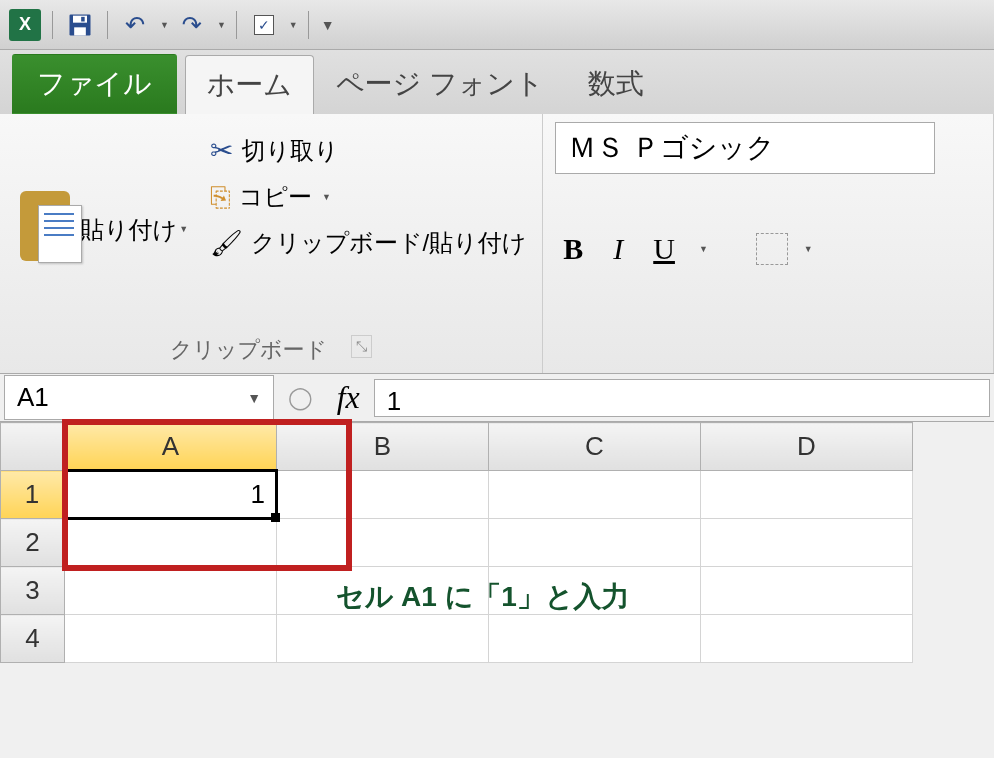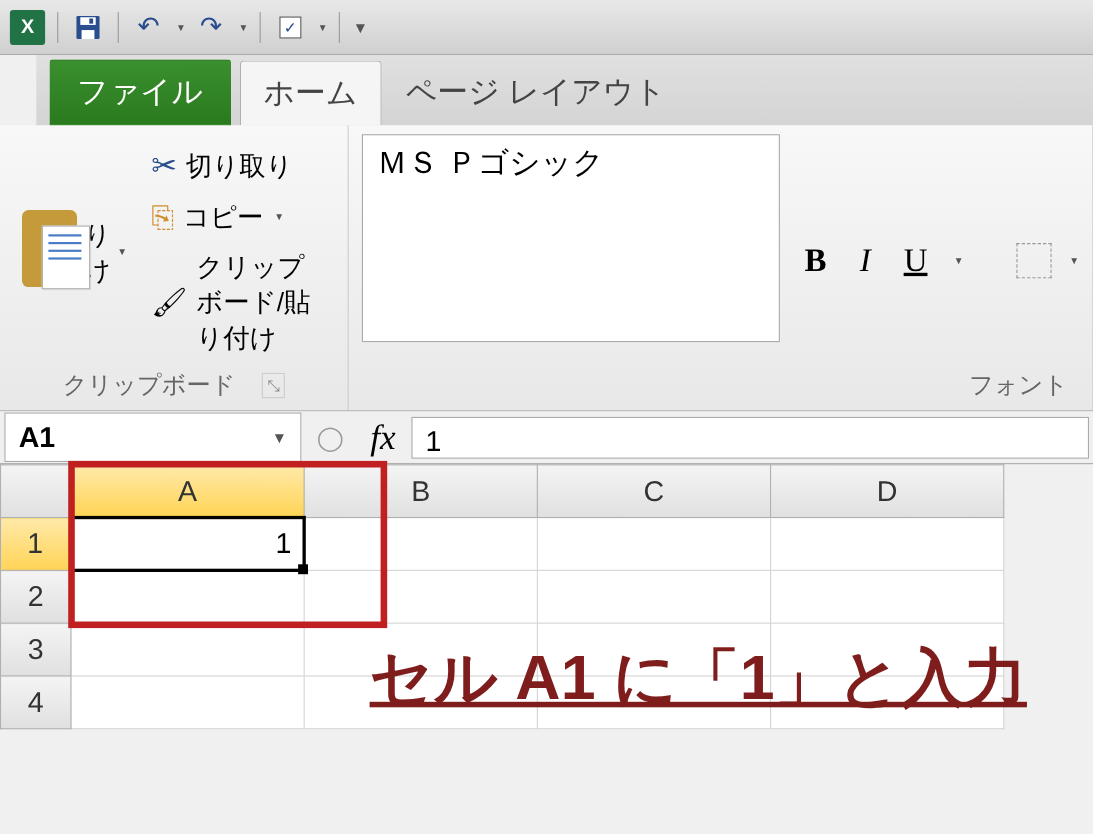--- a/index.html
+++ b/index.html
@@ -9,30 +9,30 @@
     .qat { background: linear-gradient(#e8e8e8, #d0d0d0); height: 50px; display: flex; align-items: center; padding: 0 8px; gap: 6px; border-bottom: 1px solid #aaa; }
     .qat-icon { width: 34px; height: 34px; display: flex; align-items: center; justify-content: center; cursor: pointer; }
     .excel-icon { width: 32px; height: 32px; background: #217346; border-radius: 3px; position: relative; display: flex; align-items: center; justify-content: center; color: #fff; font-weight: bold; font-size: 18px; }
     .excel-icon::before { content: "X"; }
     .qat-sep { width: 1px; height: 28px; background: #999; margin: 0 4px; }
     .undo-icon, .redo-icon { font-size: 24px; color: #2a4d8e; }
     .dropdown-arrow { font-size: 9px; color: #555; margin-left: 2px; cursor: pointer; }
     .checkbox-icon { width: 20px; height: 20px; border: 1px solid #555; background: #fff; display: flex; align-items: center; justify-content: center; color: #2a4d8e; font-size: 14px; }
     
     
-    .ribbon-tabs { background: linear-gradient(#e0e0e0, #d4d4d4); display: flex; align-items: flex-end; height: 64px; padding-left: 12px; margin-left: 33px; }
+    .ribbon-tabs { background: linear-gradient(#e0e0e0, #d4d4d4); display: flex; align-items: flex-end; height: 64px; padding-left: 12px; }
     .tab { padding: 10px 21px; font-size: 28px; color: #444; cursor: pointer; border: 1px solid transparent; }
     .tab-file { background: linear-gradient(#3a8f2e, #2a7a1e); color: #fff; font-size: 28px; padding: 10px 24px; border-radius: 3px 3px 0 0; margin-right: 8px; }
     .tab-active { background: #f5f5f5; border: 1px solid #aaa; border-bottom: none; border-radius: 4px 4px 0 0; }
     
     
     .ribbon-content { background: linear-gradient(#f8f8f8, #e8e8e8); display: flex; border-bottom: 1px solid #aaa; height: 260px; }
     .ribbon-group { border-right: 1px solid #ccc; padding: 8px 12px 4px; display: flex; flex-direction: column; }
     .group-body { display: flex; flex: 1; gap: 10px; }
-    .group-label { text-align: center; font-size: 22px; color: #666; padding: 4px 0; display: flex; justify-content: center; align-items: center; gap: 24px; }
+    .group-label { text-align: center; font-size: 22px; color: #666; padding: 4px 0; display: flex; justify-content: center; align-items: flex-start; gap: 24px; }
     .group-expand { font-size: 14px; color: #888; cursor: pointer; padding: 2px 4px; border: 1px solid #ccc; }
     
     .paste-btn { display: flex; flex-direction: row; align-items: center; padding: 8px; cursor: pointer; }
     .clipboard-icon { width: 60px; height: 80px; position: relative; }
     .clipboard-back { position: absolute; width: 50px; height: 70px; background: #c49a3a; border-radius: 6px; top: 4px; left: 0; }
     .clipboard-front { position: absolute; width: 44px; height: 58px; background: #fff; border: 1px solid #aaa; top: 18px; left: 18px; box-shadow: 1px 1px 2px rgba(0,0,0,0.2); }
     .clipboard-lines { position: absolute; top: 26px; left: 24px; }
     .clipboard-lines div { width: 30px; height: 2px; background: #4a7cc4; margin-bottom: 5px; }
     .paste-label { font-size: 24px; margin-top: 6px; }
     
@@ -46,40 +46,40 @@
     .font-name-box { background: #fff; border: 1px solid #aaa; padding: 6px 12px; font-size: 28px; width: 380px; margin-bottom: 20px; }
     .font-row { display: flex; align-items: center; gap: 14px; margin-top: 20px; }
     .font-btn { padding: 4px 8px; cursor: pointer; font-size: 30px; font-family: "Times New Roman", serif; }
     .bold-btn { font-weight: bold; }
     .italic-btn { font-style: italic; }
     .underline-btn { text-decoration: underline; }
     .border-btn { border: 1px dashed #999; width: 32px; height: 32px; display: inline-block; }
     
     
     .formula-bar { display: flex; background: #f0f0f0; border-bottom: 1px solid #aaa; height: 48px; align-items: center; }
-    .name-box { width: 270px; background: #fff; border: 1px solid #aaa; padding: 6px 12px; font-size: 26px; text-align: right; display: flex; align-items: center; justify-content: space-between; margin: 4px; font-weight: bold; }
+    .name-box { width: 270px; background: #fff; border: 1px solid #aaa; padding: 6px 12px; font-size: 26px; text-align: right; display: flex; align-items: center; justify-content: space-between; margin: 4px; }
     .fx-label { font-style: italic; font-size: 32px; padding: 0 14px; cursor: pointer; font-family: "Times New Roman", serif; }
     .formula-input { flex: 1; background: #fff; border: 1px solid #aaa; padding: 6px 12px; font-size: 26px; margin: 4px 4px 4px 0; height: 38px; }
     .formula-btns { display: flex; gap: 8px; padding: 0 10px; font-size: 22px; color: #999; }
     
     
     .grid-area { position: relative; }
     .grid { border-collapse: collapse; background: #fff; }
     .grid th { background: linear-gradient(#f4f4f4, #e0e0e0); border: 1px solid #b0b0b0; font-weight: normal; color: #333; font-size: 26px; }
     .col-header { width: 212px; height: 48px; }
     .corner-header { width: 64px; height: 48px; }
     .row-header { width: 64px; height: 48px; text-align: center; }
     .grid td { border: 1px solid #d4d4d4; width: 212px; height: 48px; font-size: 26px; text-align: right; padding: 0 10px; }
     .col-header.active { background: linear-gradient(#ffe9a8, #ffd456); border-bottom: 2px solid #e0a000; }
     .row-header.active { background: linear-gradient(#ffe9a8, #ffd456); border-right: 2px solid #e0a000; }
     .cell-selected { border: 3px solid #000 !important; position: relative; }
     .cell-selected::after { content: ""; position: absolute; width: 9px; height: 9px; background: #000; bottom: -5px; right: -5px; }
     
     .annotation-box { position: absolute; border: 6px solid #c02020; pointer-events: none; }
-    .annotation-text { position: absolute; color: #7f1d1d; font-size: 57px; font-weight: bold; text-decoration: underline; }
+    .annotation-text { position: absolute; color: #14532d; font-size: 28px; font-weight: bold; }
   </style>
 </head>
 <body>
 
 <div class="qat">
   <div class="qat-icon">
       <div class="excel-icon"></div>
     </div>
   <div class="qat-sep"></div>
   <div class="qat-icon">
@@ -104,21 +104,22 @@
       <div class="checkbox-icon">✓</div>
     </div>
   <span class="dropdown-arrow">▼</span>
   <div class="qat-sep"></div>
   <span class="dropdown-arrow" style="font-size:14px;">▼</span>
 </div>
 
 <div class="ribbon-tabs">
   <div class="tab tab-file">ファイル</div>
   <div class="tab tab-active">ホーム</div>
-  <div class="tab">ページ レイアウト</div>
+  <div class="tab">ページ フォント</div>
+  <div class="tab">数式</div>
 </div>
 
 <div class="ribbon-content">
   <div class="ribbon-group">
     <div class="group-body">
       <div class="paste-btn">
         <div class="clipboard-icon">
           <div class="clipboard-back"></div>
           <div class="clipboard-front"></div>
           <div class="clipboard-lines">
@@ -147,35 +148,32 @@
         </div>
       </div>
     </div>
     <div class="group-label">
       <span>クリップボード</span>
       <span class="group-expand">⤡</span>
     </div>
   </div>
 
   <div class="ribbon-group font-group">
-    <div class="group-body" style="flex-direction:row;gap:14px;">
+    <div class="group-body" style="flex-direction:column;gap:14px;">
       <div class="font-name-box">ＭＳ Ｐゴシック</div>
       <div class="font-row">
         <span class="font-btn bold-btn">B</span>
         <span class="font-btn italic-btn">I</span>
         <span class="font-btn underline-btn">U</span>
         <span class="dropdown-arrow">▼</span>
         <span style="width:20px;"></span>
         <span class="border-btn"></span>
         <span class="dropdown-arrow">▼</span>
       </div>
     </div>
-    <div class="group-label" style="justify-content:flex-end; padding-right:10px;">
-      <span>フォント</span>
-    </div>
   </div>
 </div>
 
 <div class="formula-bar">
   <div class="name-box">
     <span>A1</span>
     <span class="dropdown-arrow" style="font-size:14px;">▼</span>
   </div>
   <div class="formula-btns">
     <span>◯</span>

